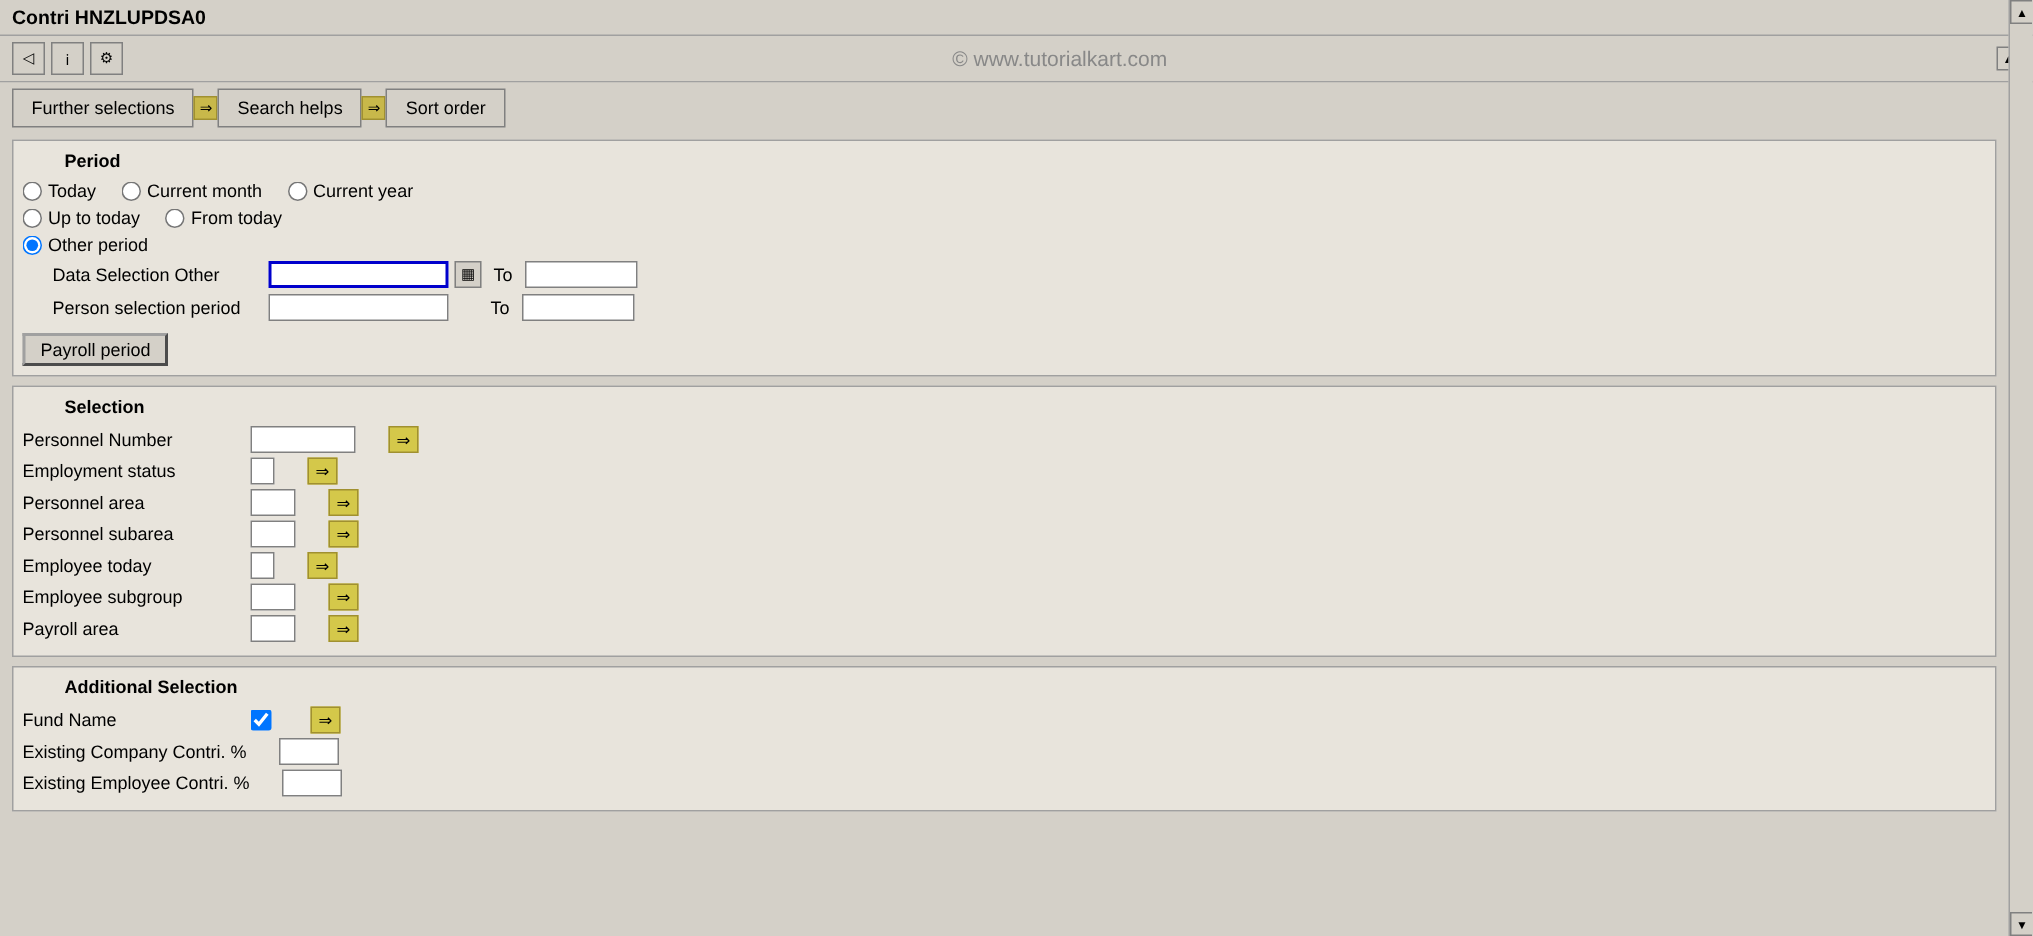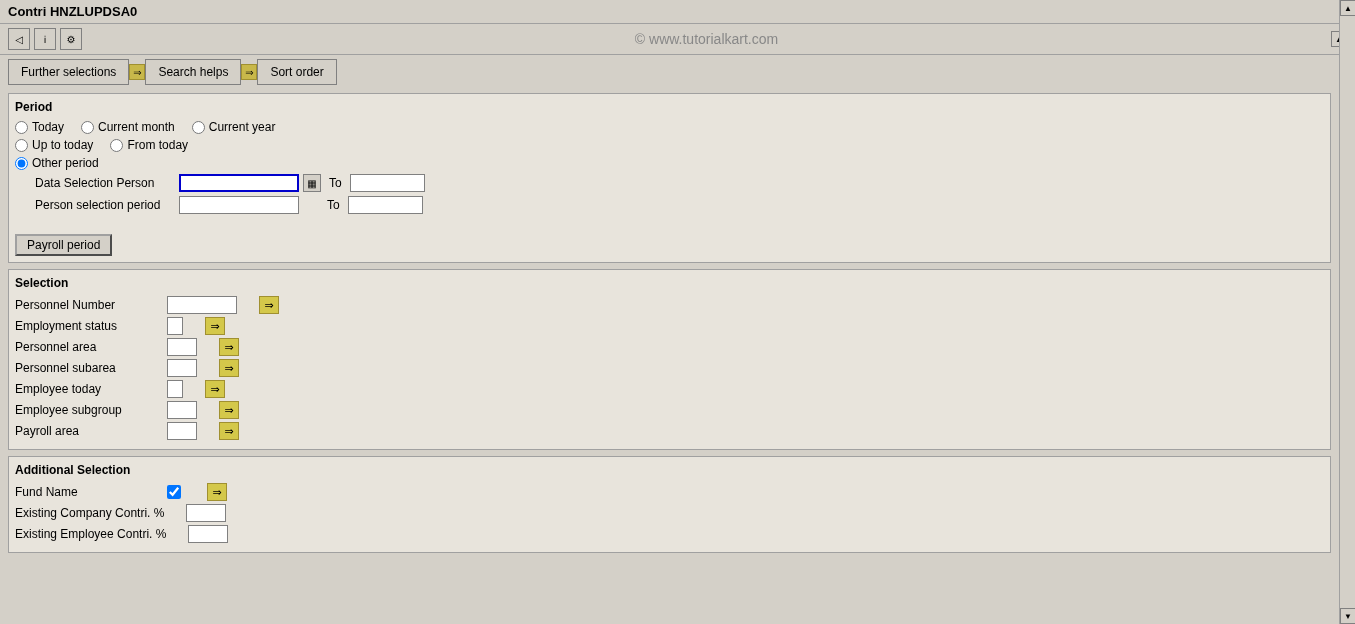--- a/index.html
+++ b/index.html
@@ -105,20 +105,21 @@
       background: #e8e4dc;
       margin-bottom: 6px;
       padding: 6px;
     }
 
     .section-title {
       font-weight: bold;
       font-size: 12px;
       margin-bottom: 6px;
       color: #000;
+      margin-left: 28px;
     }
 
     .radio-item {
       display: flex;
       align-items: center;
       gap: 4px;
     }
 
     
     .field-row {
@@ -281,35 +282,35 @@
     </div>
 
     <div class="period-row">
       <div class="radio-item">
         <input type="radio" name="period" checked="" style="">
         <label>Other period</label>
       </div>
     </div>
 
     <div class="field-row">
-      <span style="margin-left: 20px; min-width: 140px;" class="field-label">Data Selection Person</span>
+      <span style="margin-left: 20px; min-width: 140px;" class="field-label">Data Selection Other</span>
       <input type="text" class="field-input field-input-xl input-highlight" style="">
       <div class="cal-icon">▦</div>
       <span class="to-label">To</span>
       <input type="text" class="field-input field-input-md" style="">
     </div>
 
     <div class="field-row">
       <span style="margin-left: 20px; min-width: 140px;" class="field-label">Person selection period</span>
       <input type="text" class="field-input field-input-xl" style="">
       <span class="to-label" style="margin-left: 24px;">To</span>
       <input type="text" class="field-input field-input-md" style="">
     </div>
 
-    <div style="margin-top: 16px;">
+    <div style="margin-top: 4px;">
       <button class="payroll-btn">Payroll period</button>
     </div>
   </div>
 
   <div class="section-box">
     <div class="section-title">Selection</div>
 
     <div class="sel-field-row">
       <span class="sel-label">Personnel Number</span>
       <input type="text" class="field-input" style="width: 70px;">

